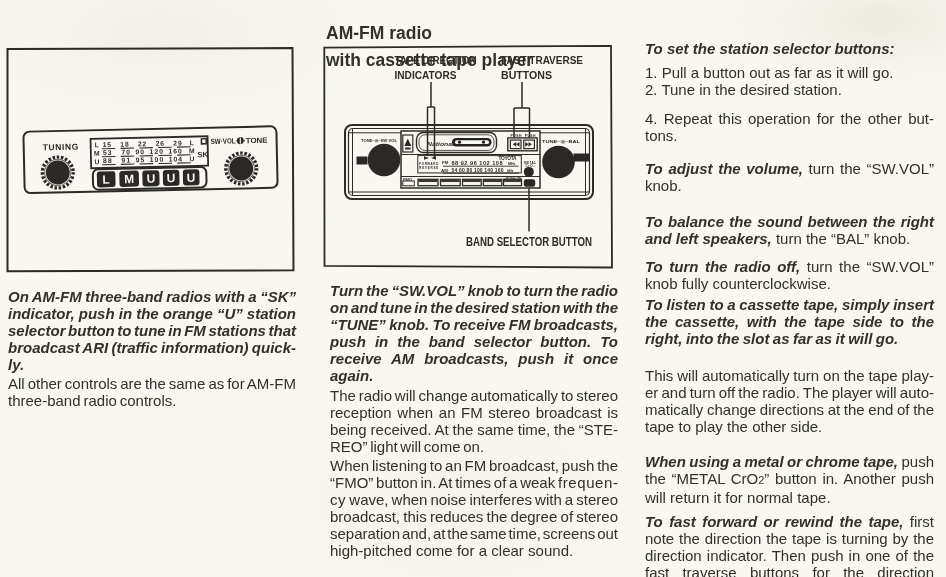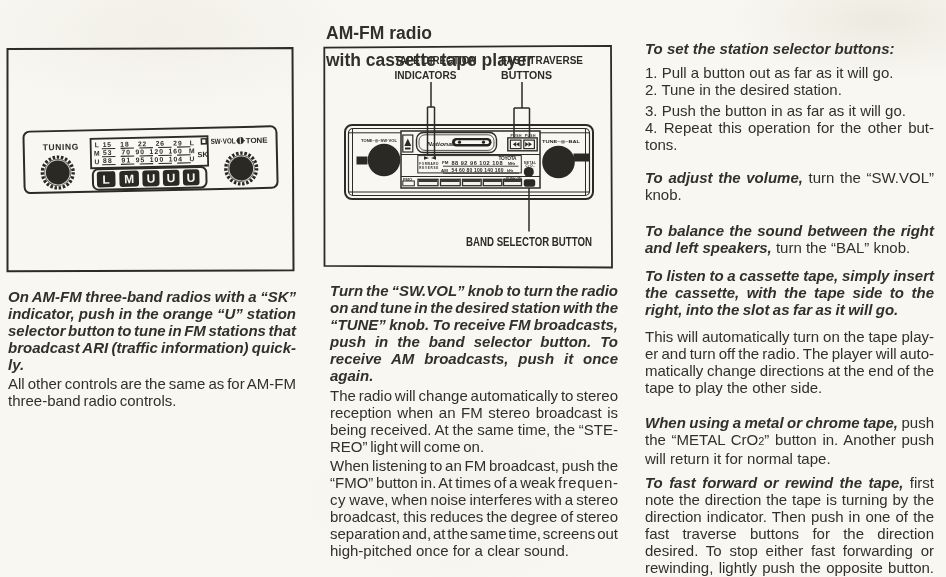--- a/index.html
+++ b/index.html
@@ -192,28 +192,28 @@
 <div id="head2">AM-FM radio<br>with cassette tape player</div>
 
 <div id="col1" class="col">
 <p style="word-spacing:-1.75px;margin-bottom:2px"><b>On AM-FM three-band radios with a “SK” indicator, push in the orange “U” station selector button to tune in FM stations that broadcast ARI (traffic information) quick­ly.</b></p>
 <p style="word-spacing:-1.25px">All other controls are the same as for <span style="white-space:nowrap">AM-FM</span> three-band radio controls.</p>
 </div>
 
 <div id="col2" class="col">
 <p style="word-spacing:-1.75px;margin-bottom:3px"><b>Turn the “SW.VOL” knob to turn the radio on and tune in the desired station with the “TUNE” knob. To receive FM broadcasts, push in the band selector button. To receive AM broadcasts, push it once again.</b></p>
 <p style="word-spacing:-1.5px;margin-bottom:2px">The radio will change automatically to stereo reception when an FM stereo broadcast is being received. At the same time, the “STE­REO” light will come on.</p>
-<p style="word-spacing:-2.5px">When listening to an FM broadcast, push the “FMO” button in. At times of a weak <span style="letter-spacing:0.6px">frequen­cy</span> wave, when noise interferes with a stereo broadcast, this reduces the degree of stereo separation and, at the same time, screens out <span style="word-spacing:0.1px">high-pitched once for a clear sound.</span></p>
+<p style="word-spacing:-2.5px">When listening to an FM broadcast, push the “FMO” button in. At times of a weak <span style="letter-spacing:0.6px">frequen­cy</span> wave, when noise interferes with a stereo broadcast, this reduces the degree of stereo separation and, at the same time, screens out <span style="word-spacing:0.1px">high-pitched come for a clear sound.</span></p>
 </div>
 
 <div id="col3" class="col">
 <p style="margin-bottom:7px"><b>To set the station selector buttons:</b></p>
 <p style="margin-bottom:0">1. Pull a button out as far as it will go.</p>
-<p style="margin-bottom:4px">2. Tune in the desired station.</p>
-<p style="margin-bottom:0">3. Push the button in as far as it will go.</p>
+<p style="margin-bottom:12px">2. Tune in the desired station.</p>
 <p style="margin-bottom:16px">4. Repeat this operation for the other but­tons.</p>
 <p style="margin-bottom:19px"><b>To adjust the volume,</b> turn the “SW.VOL” knob.</p>
 <p style="margin-bottom:11px"><b>To balance the sound between the right and left speakers,</b> turn the “BAL” knob.</p>
-<p style="margin-bottom:10px;word-spacing:-0.75px"><b>To listen to a cassette tape, simply insert the cassette, with the tape side to the right, into the slot as far as it will go.</b></p>
+<p style="margin-bottom:4px"><b>To turn the radio off,</b> turn the “SW.VOL” knob fully counterclockwise.</p>
+<p style="margin-bottom:20px;word-spacing:-0.75px"><b>To listen to a cassette tape, simply insert the cassette, with the tape side to the right, into the slot as far as it will go.</b></p>
 <p style="margin-bottom:18px;word-spacing:-1.25px">This will automatically turn on the tape play­er and turn off the radio. The player will auto­matically change directions at the end of the <span style="word-spacing:0.1px">tape to play the other side.</span></p>
 <p style="margin-bottom:7px;word-spacing:-1.25px"><b>When using a metal or chrome tape,</b> push the “METAL CrO<span style="font-size:11px">2</span>” button in. Another push <span style="word-spacing:0.1px">will return it for normal tape.</span></p>
 <p><b>To fast forward or rewind the tape,</b> first note the direction the tape is turning by the direction indicator. Then push in one of the fast traverse buttons for the direction desired. To stop either fast forwarding or rewinding, lightly push the opposite button. The tape will resume playing.</p>
 </div>
 
 </body></html>

